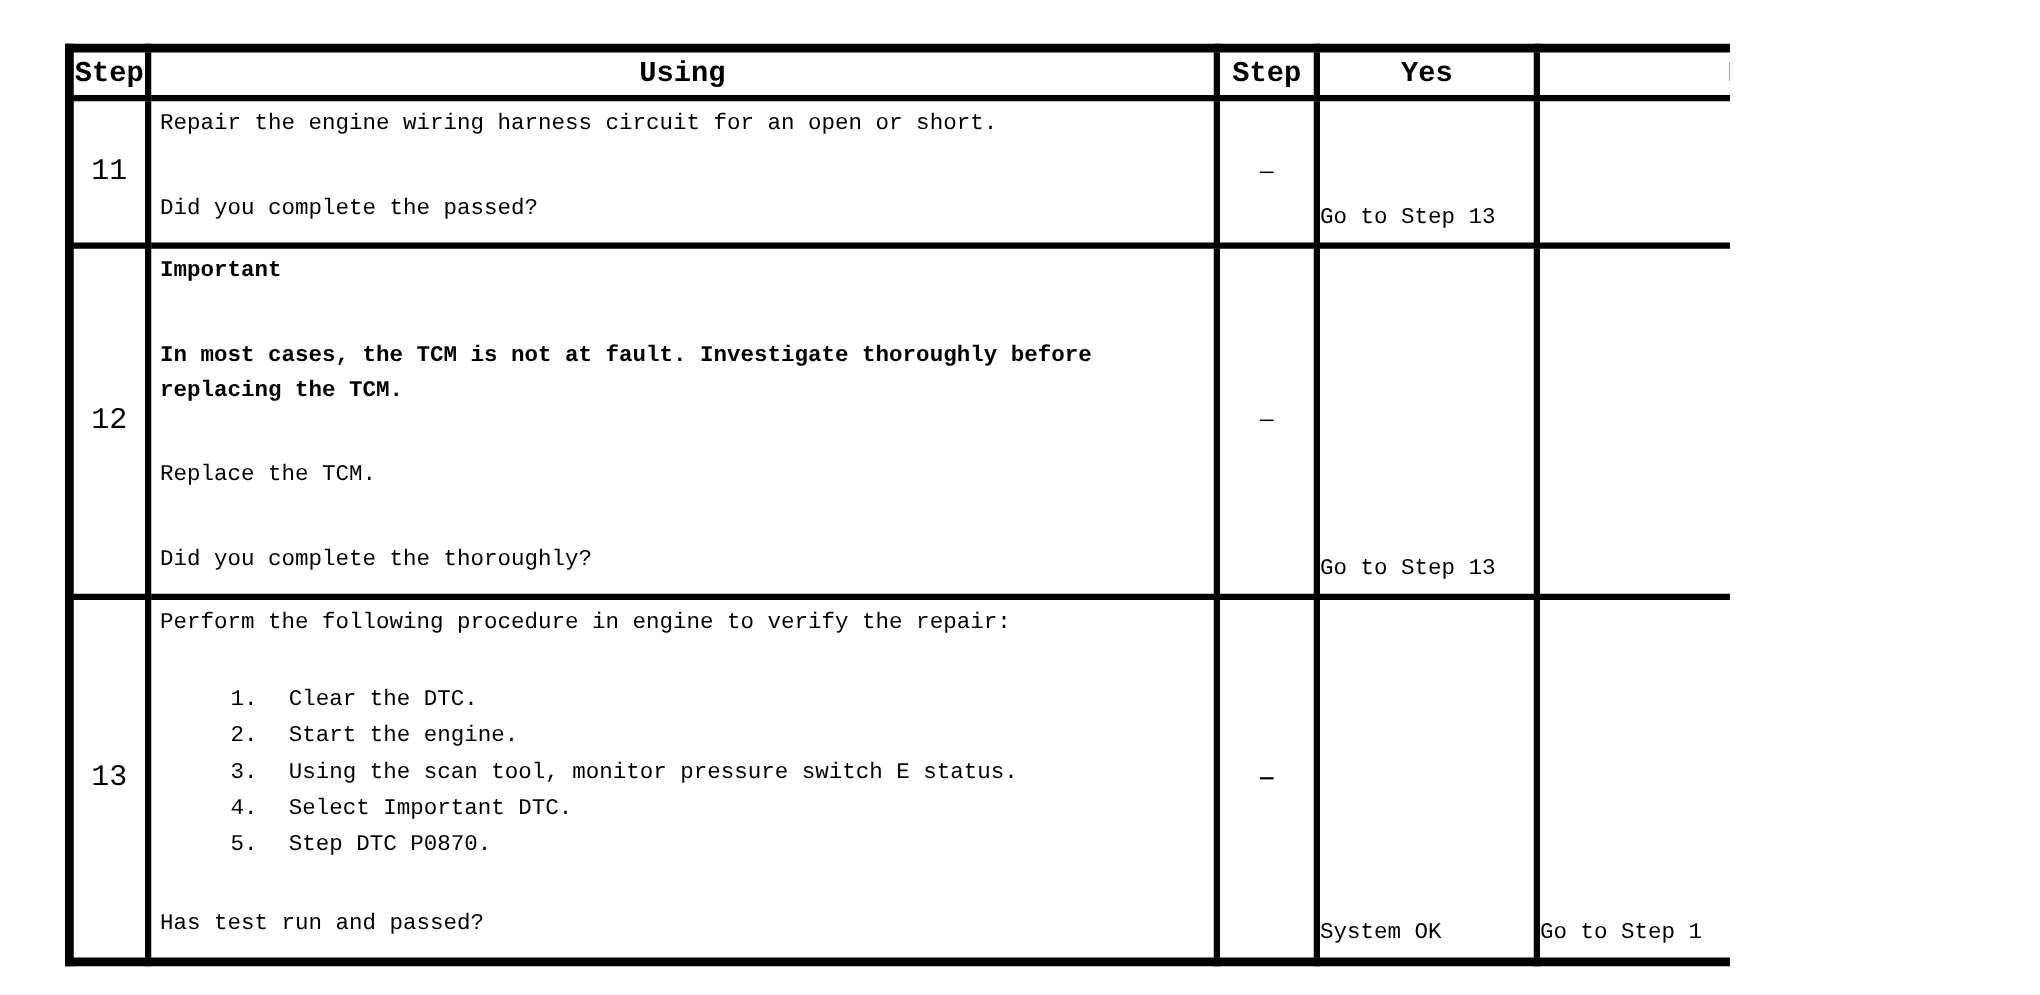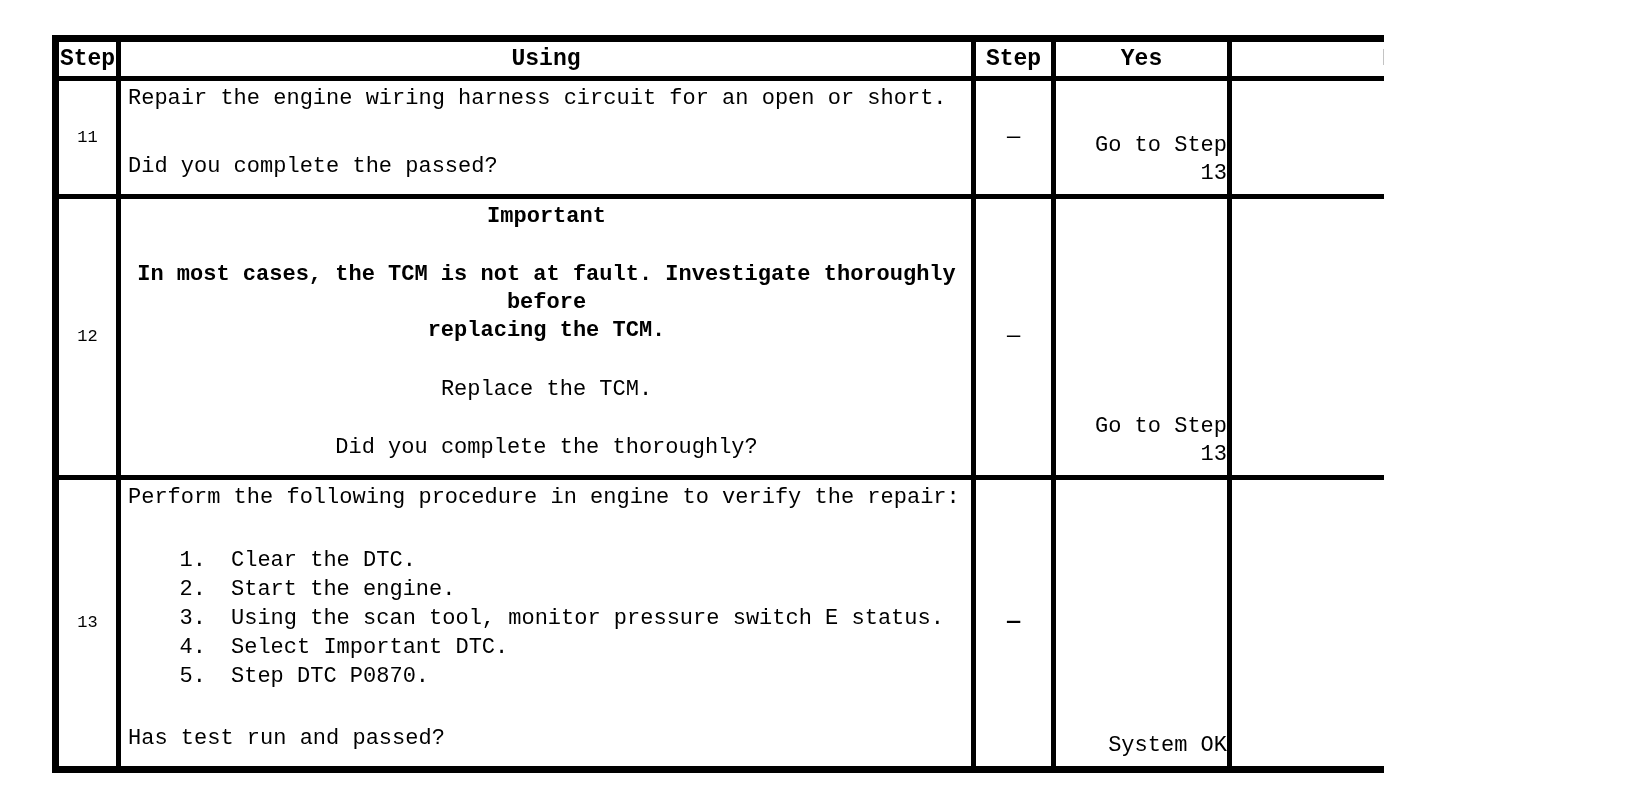--- a/index.html
+++ b/index.html
@@ -29,61 +29,61 @@
     table-layout: fixed;
     width: 1508px;
     background: #ffffff;
   }
   table.diag, table.diag th, table.diag td {
     border: 5px solid #000000;
   }
   table.diag { border-width: 7px; }
   th, td {
     padding: 0;
-    font-size: 22px;
+    font-size: 18px;
     line-height: 28px;
     color: #000000;
     overflow: hidden;
   }
   th {
     height: 31px;
     font-weight: bold;
     font-size: 23px;
     text-align: center;
     vertical-align: middle;
     padding: 1px 0 2px 0;
   }
   td.step-cell {
     text-align: center;
     vertical-align: middle;
-    font-size: 17px;
+    font-size: 24px;
   }
   td.action-cell { vertical-align: top; }
   .af {
     display: flex;
     flex-direction: column;
     justify-content: space-between;
     padding: 4px 6px 7px 7px;
     box-sizing: content-box;
   }
   .af.h-r11 { height: 96px; }
-  .af.h-r12 { height: 259px; text-align: center; }
+  .af.h-r12 { height: 259px; }
   .af.h-r13 { height: 269px; }
   td.h-r11 { height: 107px; }
   td.h-r12 { height: 270px; }
   td.h-r13 { height: 280px; }
   .p { margin: 0; }
   .bold { font-weight: bold; }
   .notice-line { display: block; }
   td.mid-cell {
     text-align: center;
     vertical-align: middle;
   }
   td.bottom-cell {
-    text-align: right;
+    text-align: left;
     vertical-align: bottom;
     padding-bottom: 6px;
   }
   .dash { letter-spacing: 0; }
   .dash.bold { font-weight: bold; }
   .list { margin: 0; }
   .li { display: flex; line-height: 29px; }
   .li-num {
     width: 78px;
     text-align: right;

